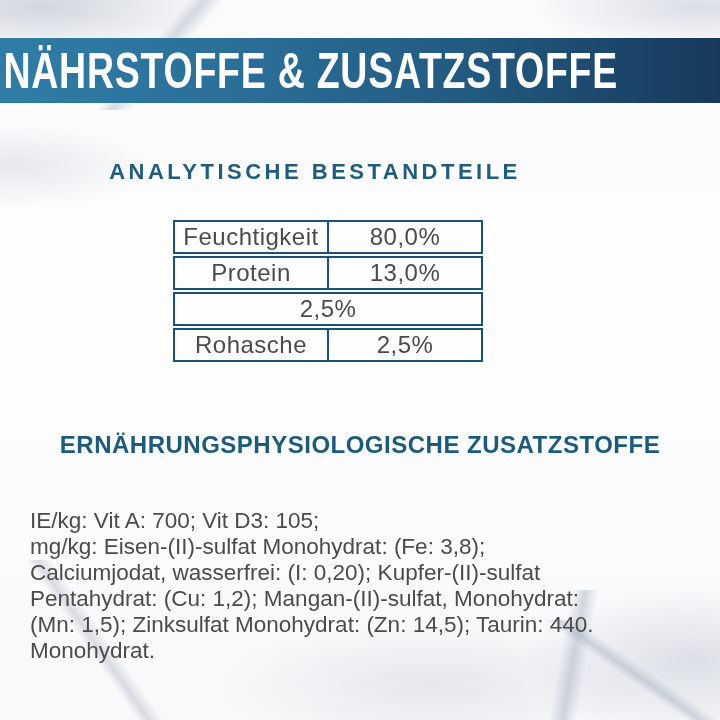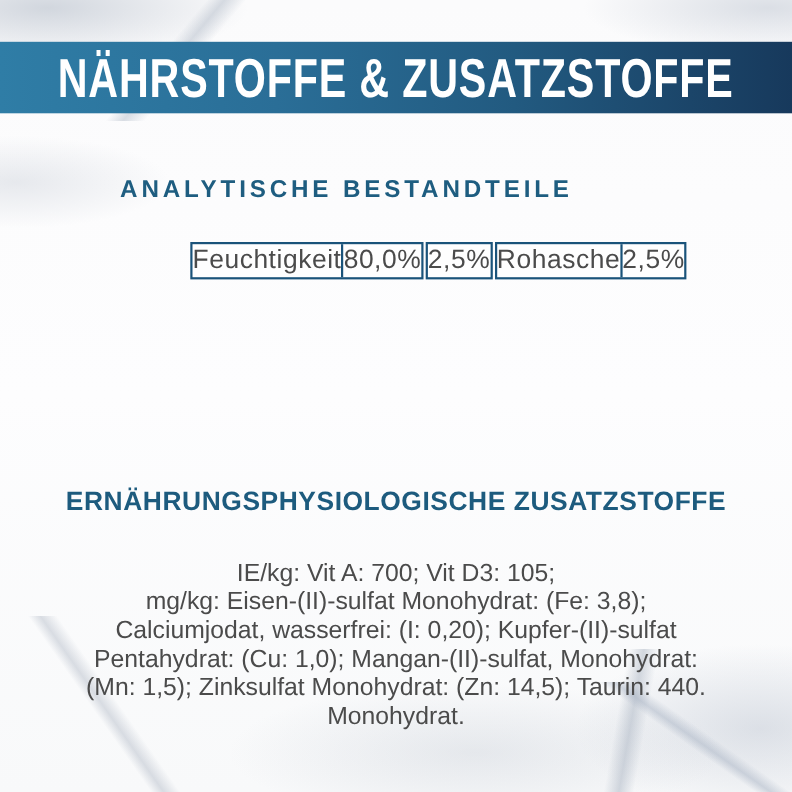--- a/index.html
+++ b/index.html
@@ -26,21 +26,21 @@
   .vein-2{left:420px;top:590px;width:320px;height:140px;
     background:linear-gradient(100deg, transparent 44%, rgba(170,180,194,0.50) 48%, transparent 52%);}
   .vein-3{left:20px;top:-10px;width:300px;height:120px;
     background:linear-gradient(130deg, transparent 44%, rgba(172,182,196,0.45) 48%, transparent 53%);}
   .vein-4{left:540px;top:620px;width:200px;height:110px;
     background:linear-gradient(35deg, transparent 45%, rgba(160,172,190,0.45) 49%, transparent 54%);}
 
   .banner{
     position:absolute;left:0;top:38px;width:720px;height:65px;
     background:linear-gradient(90deg,#2f7da6 0%,#2a6e97 35%,#225a80 65%,#17395c 100%);
-    display:flex;align-items:center;justify-content:center;
+    display:flex;align-items:center;justify-content:flex-end;
   }
   .banner-title{
     color:#ffffff;
     font-size:50px;
     font-weight:700;
     letter-spacing:1px;
     white-space:nowrap;
     transform:scaleX(0.75);
     transform-origin:center;
   }
@@ -49,51 +49,51 @@
     position:absolute;left:0;top:159px;width:630px;
     text-align:center;
     color:#1e5d80;
     font-size:22px;
     font-weight:700;
     letter-spacing:3.5px;
   }
 
   .nutrition-table{
     position:absolute;left:173px;top:220px;width:310px;
-    display:flex;flex-direction:row;gap:2px;
+    display:flex;flex-direction:column;gap:2px;
   }
   .nt-row{
     display:flex;
     border:2px solid #1a537a;
     background:rgba(255,255,255,0.55);
     height:30px;
   }
   .nt-cell{
     flex:1;
     display:flex;align-items:center;justify-content:center;
     color:#4b4b4b;
     font-size:24px;
     letter-spacing:0.5px;
     white-space:nowrap;
   }
   .nt-label{border-right:2px solid #1a537a;}
 
   .section-title-2{
-    position:absolute;left:0;top:443px;width:720px;
+    position:absolute;left:0;top:431px;width:720px;
     text-align:center;
     color:#1d5b7e;
     font-size:24px;
     font-weight:700;
     letter-spacing:0.5px;
     white-space:nowrap;
   }
 
   .additives-text{
     position:absolute;left:30px;top:508px;width:660px;
-    text-align:center;
+    text-align:left;
     color:#4b4b4b;
     font-size:22.5px;
     line-height:26px;
   }
   .additives-line{white-space:nowrap;}
 </style>
 </head>
 <body>
 
 <div class="page">
@@ -108,32 +108,36 @@
   </div>
 
   <div class="section-title-1">ANALYTISCHE BESTANDTEILE</div>
 
   <div class="nutrition-table">
     <div class="nt-row">
       <div class="nt-cell nt-label">Feuchtigkeit</div>
       <div class="nt-cell">80,0%</div>
     </div>
     <div class="nt-row">
+      <div class="nt-cell nt-label">Protein</div>
+      <div class="nt-cell">13,0%</div>
+    </div>
+    <div class="nt-row">
       <div class="nt-cell">2,5%</div>
     </div>
     <div class="nt-row">
       <div class="nt-cell nt-label">Rohasche</div>
       <div class="nt-cell">2,5%</div>
     </div>
   </div>
 
   <div class="section-title-2">ERNÄHRUNGSPHYSIOLOGISCHE ZUSATZSTOFFE</div>
 
   <div class="additives-text">
     <div class="additives-line">IE/kg: Vit A: 700; Vit D3: 105;</div>
     <div class="additives-line">mg/kg: Eisen-(II)-sulfat Monohydrat: (Fe: 3,8);</div>
     <div class="additives-line">Calciumjodat, wasserfrei: (I: 0,20); Kupfer-(II)-sulfat</div>
-    <div class="additives-line">Pentahydrat: (Cu: 1,0); Mangan-(II)-sulfat, Monohydrat:</div>
+    <div class="additives-line">Pentahydrat: (Cu: 1,2); Mangan-(II)-sulfat, Monohydrat:</div>
     <div class="additives-line">(Mn: 1,5); Zinksulfat Monohydrat: (Zn: 14,5); Taurin: 440.</div>
     <div class="additives-line">Monohydrat.</div>
   </div>
 
 </div>
 
 </body></html>

